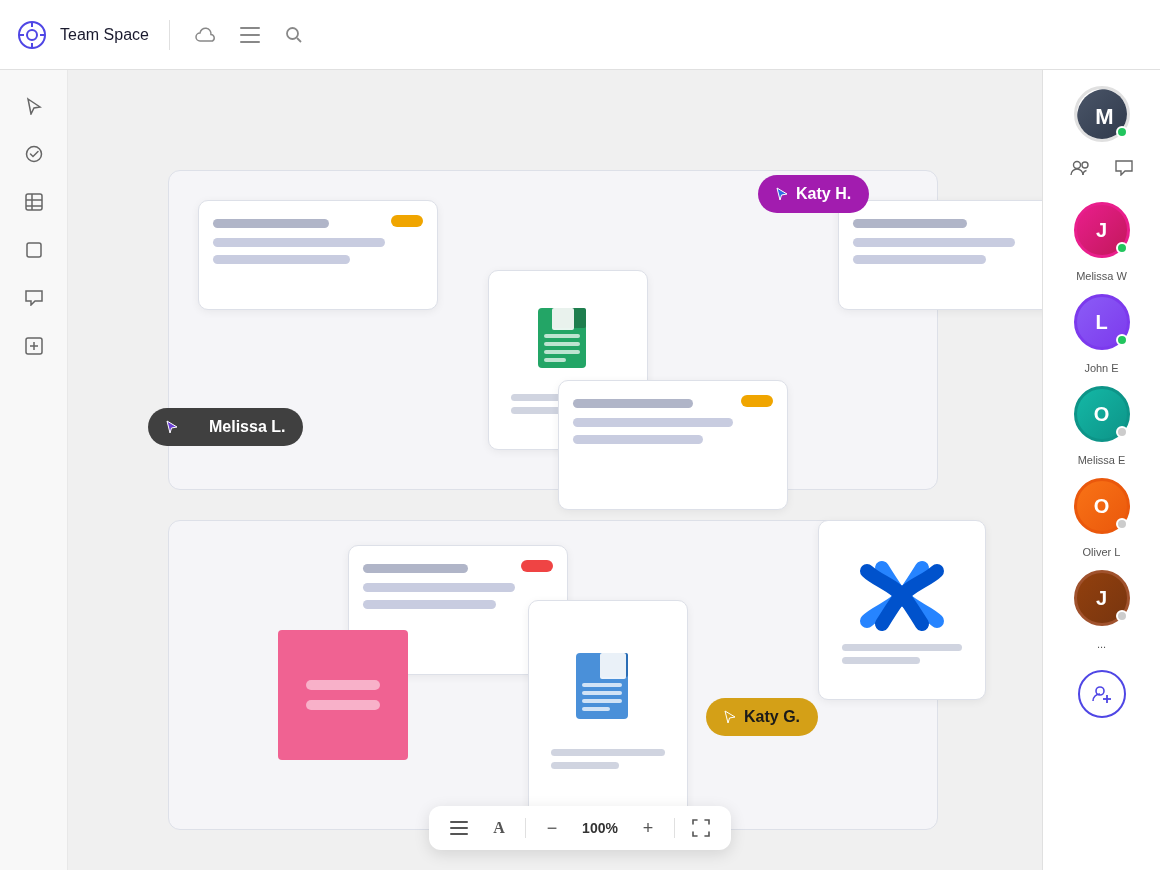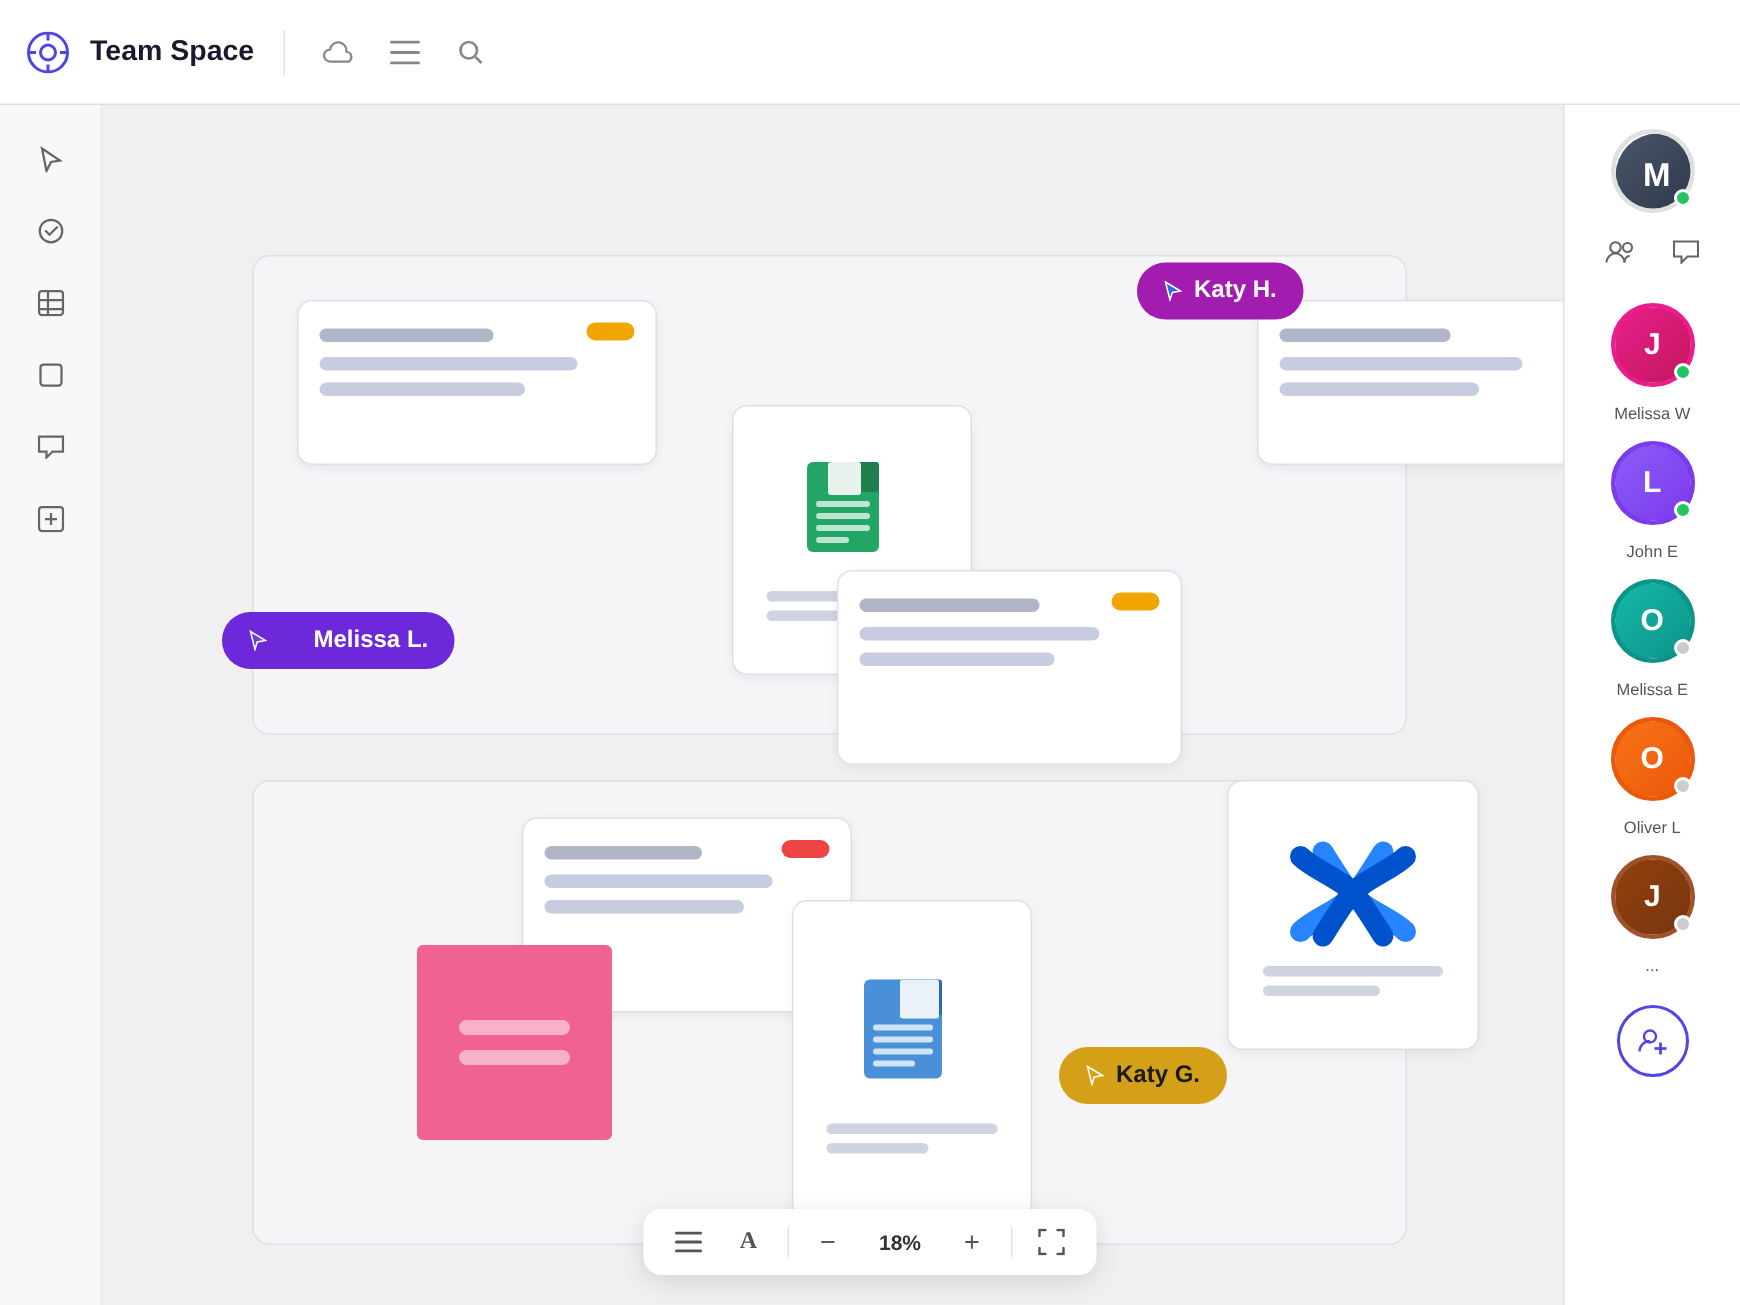--- a/index.html
+++ b/index.html
@@ -7,21 +7,21 @@
 
     
     #header {
       position: absolute; top: 0; left: 0; right: 0; height: 70px;
       background: #fff; border-bottom: 1px solid #e0e0e0;
       display: flex; align-items: center; padding: 0 16px; gap: 12px;
       z-index: 100;
     }
     #header .logo-icon { width: 32px; height: 32px; display: flex; align-items: center; justify-content: center; }
     #header .logo-icon svg { width: 28px; height: 28px; }
-    #header .title { font-size: 19px; font-weight: 700; color: #1a1a2e; }
+    #header .title { font-size: 16px; font-weight: 400; color: #1a1a2e; }
     #header .divider { width: 1px; height: 30px; background: #e0e0e0; margin: 0 8px; }
     #header .header-icon { width: 32px; height: 32px; display: flex; align-items: center; justify-content: center; cursor: pointer; color: #666; }
 
     
     #toolbar {
       position: absolute; top: 70px; left: 0; width: 68px; height: calc(100% - 70px);
       background: #f8f8f8; border-right: 1px solid #e8e8e8;
       display: flex; flex-direction: column; align-items: center; padding: 16px 0; gap: 8px;
       z-index: 100;
     }
@@ -378,21 +378,21 @@
     </div>
   </div>
 
   <div class="cursor-bubble" style="left:690px; top:105px; background:#a21caf;">
     <svg width="12" height="14" viewBox="0 0 12 14" style="flex-shrink:0;">
       <path d="M1 1l10 6-5.5 1L4 13z" fill="#2d6be4" stroke="#fff" stroke-width="1"></path>
     </svg>
     <span>Katy H.</span>
   </div>
 
-  <div class="cursor-bubble" style="left:80px; top:338px; background:#6d28d9;gap:31px;">
+  <div class="cursor-bubble" style="left:80px; top:338px; background:#404040;gap:31px;">
     <svg width="12" height="14" viewBox="0 0 12 14" style="flex-shrink:0;">
       <path d="M1 1l10 6-5.5 1L4 13z" fill="#6c3fd6" stroke="#fff" stroke-width="1"></path>
     </svg>
     <span>Melissa L.</span>
   </div>
 
   <div class="cursor-bubble" style="left:638px; top:628px; background:#d4a017; color:#1a1a1a;">
     <svg width="12" height="14" viewBox="0 0 12 14" style="flex-shrink:0;">
       <path d="M1 1l10 6-5.5 1L4 13z" fill="#d4a017" stroke="#fff" stroke-width="1"></path>
     </svg>
@@ -409,21 +409,21 @@
       <rect y="12" width="18" height="2" rx="1" fill="#555"></rect>
     </svg>
   </div>
   <div class="bt-icon">
     <div style="font-size:16px; font-weight:700; color:#555; font-family:serif;">A</div>
   </div>
   <div class="bt-divider"></div>
   <div class="bt-icon">
     <span style="font-size:18px; font-weight:400; color:#555; line-height:1;">−</span>
   </div>
-  <span class="bt-zoom">18%</span>
+  <span class="bt-zoom">100%</span>
   <div class="bt-icon">
     <span style="font-size:18px; font-weight:400; color:#555; line-height:1;">+</span>
   </div>
   <div class="bt-divider"></div>
   <div class="bt-icon">
     <svg width="18" height="18" viewBox="0 0 18 18">
       <path d="M1 5V1h4M13 1h4v4M17 13v4h-4M5 17H1v-4" stroke="#555" stroke-width="1.6" fill="none" stroke-linecap="round"></path>
     </svg>
   </div>
 </div>

